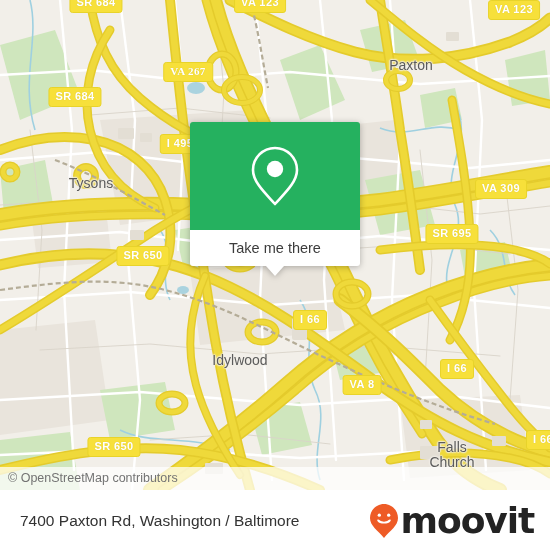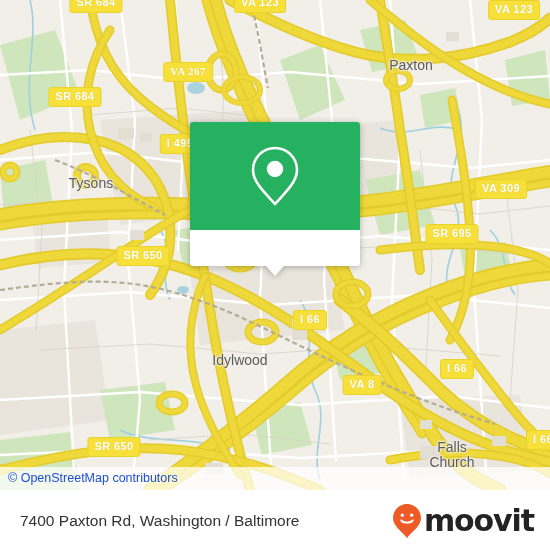--- a/index.html
+++ b/index.html
@@ -120,21 +120,21 @@
   
   #attribution {
     position: absolute;
     left: 0;
     bottom: 0;
     width: 100%;
     background: rgba(255,255,255,0.72);
     padding: 4px 0 5px 8px;
     box-sizing: border-box;
     font-size: 12.5px;
-    color: #1d4ed8;
+    color: #737373;
   }
 
   
   #footer {
     position: absolute;
     left: 0;
     top: 490px;
     width: 550px;
     height: 60px;
     background: #ffffff;
@@ -152,21 +152,21 @@
     white-space: nowrap;
   }
   #brand-logo {
     display: flex;
     align-items: center;
     gap: 2px;
   }
   #brand-pin-icon svg { display: block; }
   #brand-wordmark {
     color: #232323;
-    font-size: 30px;
+    font-size: 36px;
     font-weight: bold;
     letter-spacing: -1.1px;
     line-height: 1;
     margin-left: 0;
     font-family: "DejaVu Sans", sans-serif;
   }
 </style>
 </head>
 <body>
 
@@ -363,20 +363,21 @@
     <div id="popup">
       <div id="popup-header">
         <span id="popup-pin-icon">
           <svg width="50" height="62" viewBox="0 0 50 62">
             <path d="M25 3 C12.8 3 3 12.8 3 25 C3 37 15 48 25 59 C35 48 47 37 47 25 C47 12.8 37.2 3 25 3 Z" fill="none" stroke="#ffffff" stroke-width="2.6" stroke-linejoin="round"></path>
             <circle cx="25" cy="24" r="8.2" fill="#ffffff"></circle>
           </svg>
         </span>
       </div>
       <div id="popup-button">
+        <span id="popup-button-label">Take me there</span>
         <div id="popup-tail"></div>
       </div>
     </div>
 
     <div id="attribution">© OpenStreetMap contributors</div>
   </div>
 
   <div id="footer">
     <div id="footer-address">7400 Paxton Rd, Washington / Baltimore</div>
 

